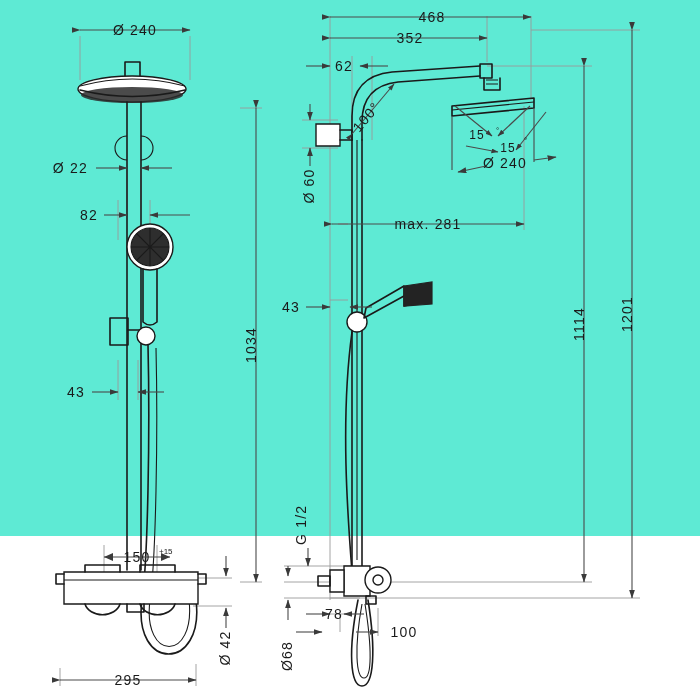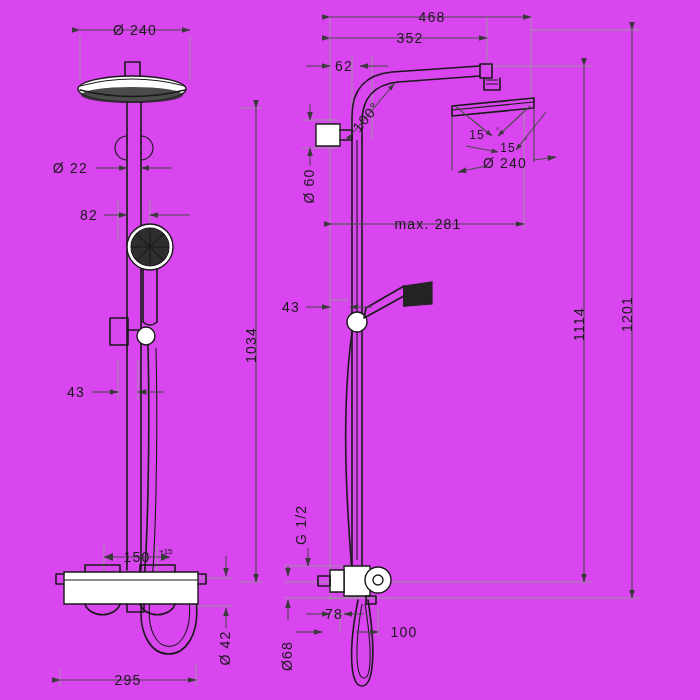--- a/index.html
+++ b/index.html
@@ -1,17 +1,17 @@
 <!DOCTYPE html>
 <html><head>
 <meta charset="utf-8">
 <style>
   html,body{margin:0;padding:0;background:#ffffff;}
   body{width:700px;height:700px;overflow:hidden;font-family:"Liberation Sans",sans-serif;}
-  #stage{position:relative;width:700px;height:700px;background:#d946ef;}
+  #stage{position:relative;width:700px;height:536px;background:#5eead4;}
   svg{display:block;}
   .dimtxt{font-family:"Liberation Sans",sans-serif;font-size:14px;fill:#1a1a1a;letter-spacing:1.2px;}
   .dimtxt-sm{font-family:"Liberation Sans",sans-serif;font-size:12px;fill:#1a1a1a;letter-spacing:1px;}
   .dimtxt-sup{font-family:"Liberation Sans",sans-serif;font-size:8px;fill:#1a1a1a;}
   .dimline{stroke:#4a4a4a;stroke-width:1.1;fill:none;}
   .extline{stroke:#9a9a9a;stroke-width:0.9;fill:none;}
   .part{stroke:#1a1a1a;stroke-width:1.6;fill:none;stroke-linejoin:round;stroke-linecap:round;}
   .partthin{stroke:#1a1a1a;stroke-width:1.1;fill:none;stroke-linejoin:round;}
   .partfill{stroke:#1a1a1a;stroke-width:1.4;fill:#ffffff;}
   .dark{fill:#232323;stroke:#232323;}

